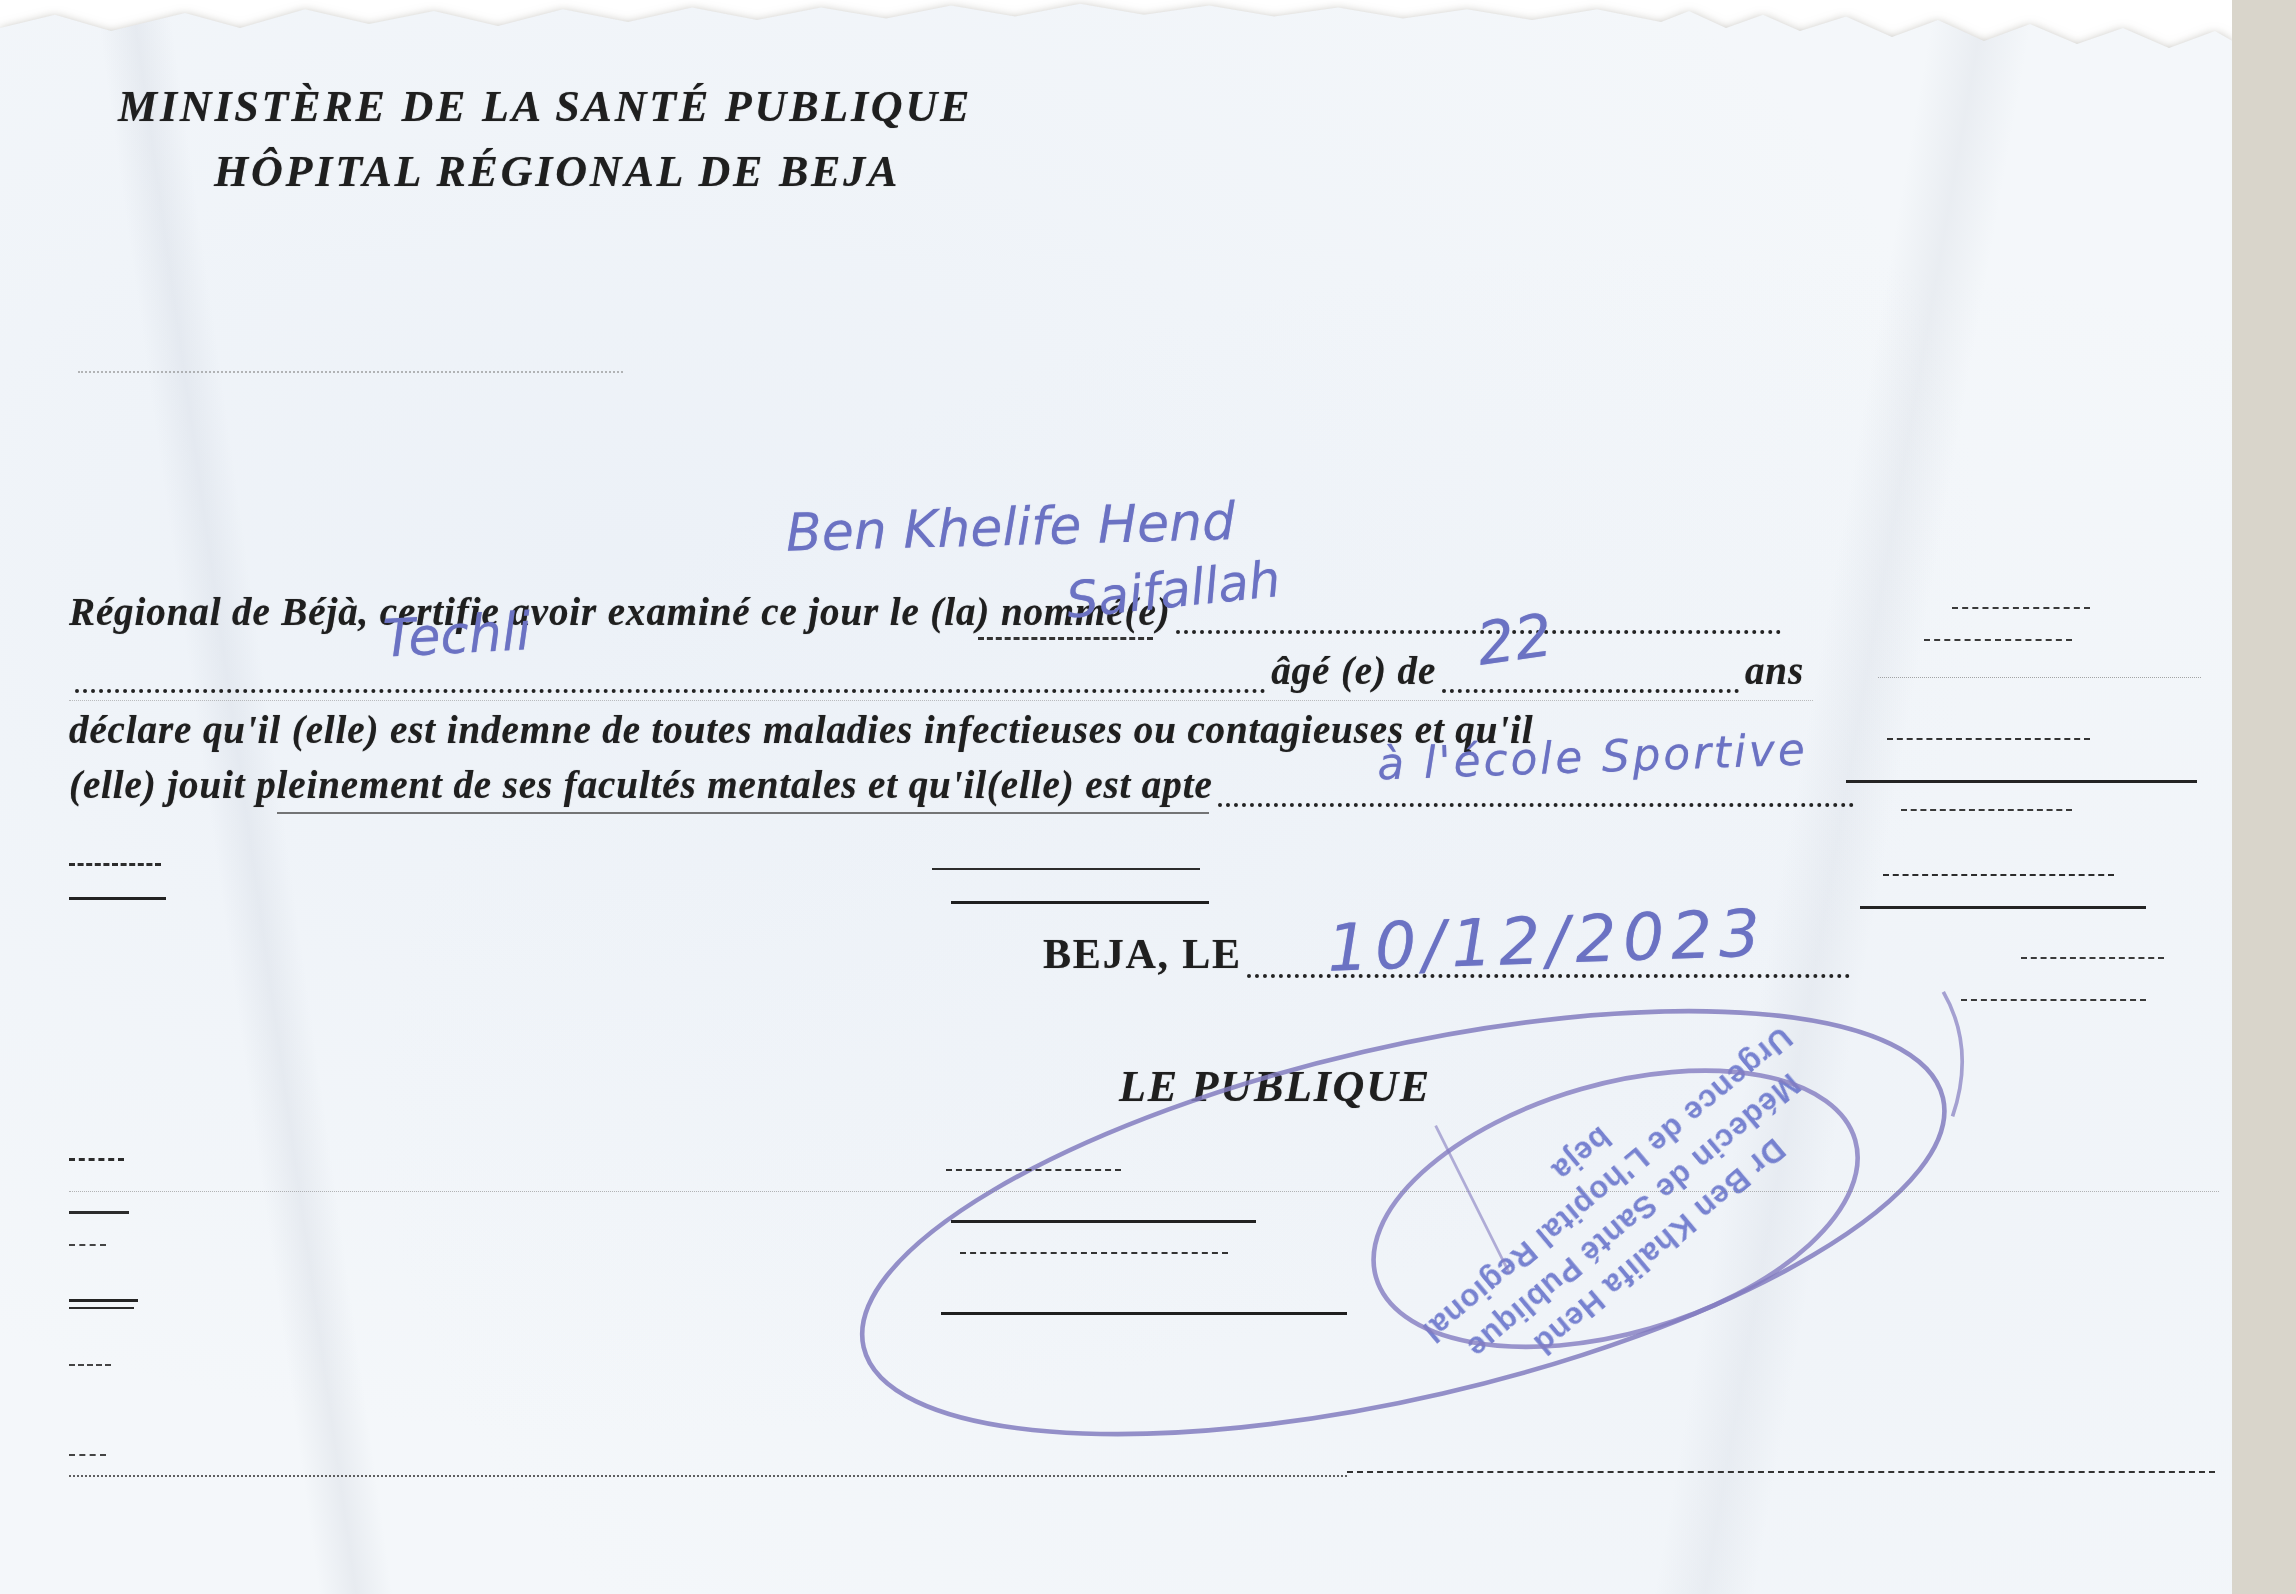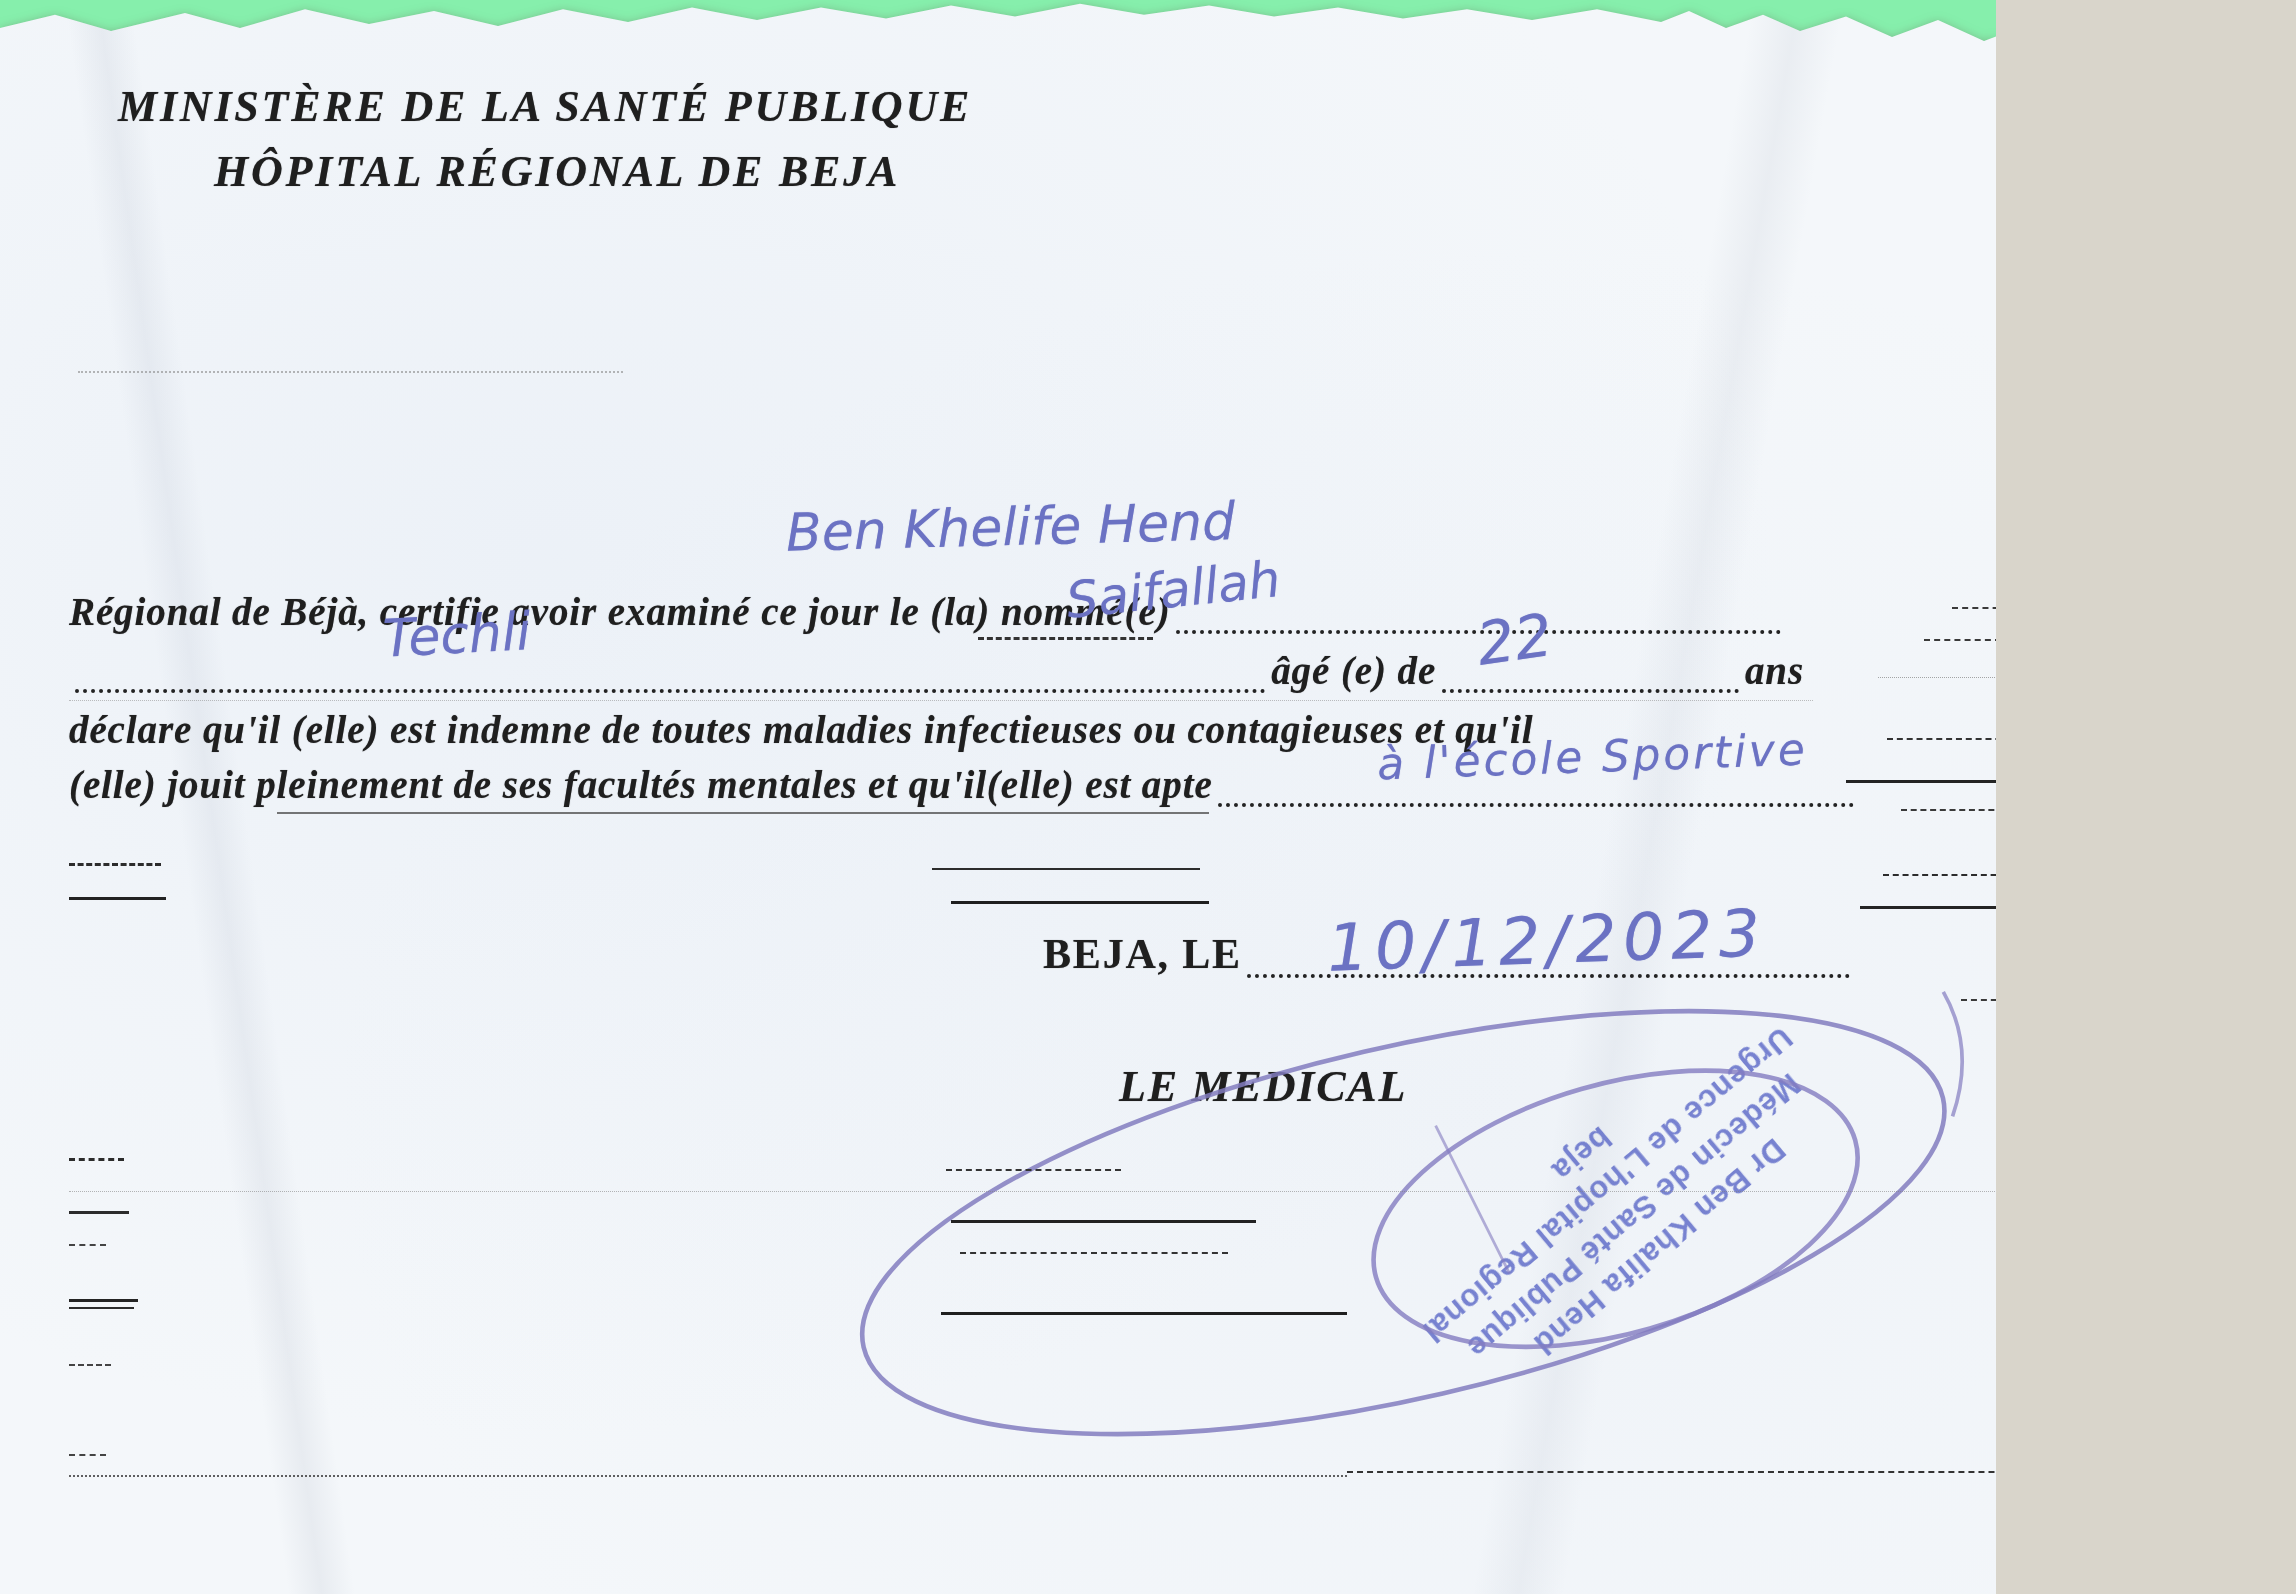--- a/index.html
+++ b/index.html
@@ -1,17 +1,17 @@
 <!DOCTYPE html>
 <html style="font-size:14.8px"><head>
 <meta charset="utf-8">
 <style>
   html,body{margin:0;padding:0;}
   body{background:#d9d5cb;font-family:"Liberation Serif",serif;}
-  .canvas{position:relative;width:1996px;height:1595px;overflow:hidden;background:#86efac;}
+  .canvas{position:relative;width:2232px;height:1595px;overflow:hidden;background:#ffffff;}
   .paper-wrap{position:absolute;inset:0;filter:drop-shadow(0 3.7px 5.5px rgba(100,95,80,.55));}
   .paper{
     position:absolute;inset:0;
     background:
       radial-gradient(ellipse at 28% 35%, rgba(215,225,240,.28), transparent 60%),
       radial-gradient(ellipse at 75% 70%, rgba(220,228,240,.22), transparent 55%),
       linear-gradient(100deg, transparent 77%, rgba(140,150,170,.10) 79%, transparent 81%),
       linear-gradient(262deg, transparent 84%, rgba(140,150,170,.12) 85.5%, transparent 87%),
       #f4f7fa;
     clip-path: polygon(0px 28px,55px 14.8px,111px 31px,185px 13px,240px 28px,305px 9.2px,369px 24px,434px 11px,498px 26px,563px 9.2px,628px 22px,692px 7.4px,757px 20px,821px 7.4px,886px 18.5px,951px 5.5px,1015px 16.6px,1080px 3.7px,1144px 14.8px,1209px 5.5px,1274px 16.6px,1338px 7.4px,1403px 18.5px,1467px 9.2px,1532px 20px,1597px 9.2px,1661px 22px,1689px 11px,1726px 28px,1763px 14.8px,1800px 31px,1846px 16.6px,1892px 37px,1938px 20px,1984px 41px,2030px 24px,2077px 44px,2123px 28px,2169px 48px,2215px 31px,2252px 52px,2280px 37px,2296px 55px,2296px 1595px,0px 1595px);
@@ -72,21 +72,21 @@
   <div class="hw" style="left:383px;top:605px;font-size:52px;transform:rotate(-3deg);">Techli</div>
   <div class="hw" style="left:1477px;top:605px;font-size:59px;transform:rotate(-8deg);">22</div>
   <div class="hw" style="left:1377px;top:731px;font-size:44px;transform:rotate(-2deg);letter-spacing:2.8px;">à l'école Sportive</div>
   <div class="hw" style="left:1327px;top:903px;font-size:65px;transform:rotate(-2deg);letter-spacing:6.5px;">10/12/2023</div>
 
   <div class="bodyline printed" style="left:1043px;top:930px;width:812px;font-style:normal;font-size:42px;letter-spacing:1.8px;">
     <span class="w">BEJA, LE</span>
     <span class="leader"></span>
   </div>
 
-  <div class="hdr printed" style="left:1119px;top:1061px;font-size:44px;letter-spacing:1.8px;">LE MEDICAL</div>
+  <div class="hdr printed" style="left:1119px;top:1061px;font-size:44px;letter-spacing:1.8px;">LE PUBLIQUE</div>
 
   <div class="stamp">
     <div>Dr Ben Khalifa Hend</div>
     <div>Médecin de Santé Publique</div>
     <div>Urgence de L'hopital Regional</div>
     <div>beja</div>
   </div>
 
   <svg class="sig-svg" width="1200" height="480" viewBox="0 0 1300 520">
     <ellipse cx="620" cy="265" rx="600" ry="190" transform="rotate(-13 620 265)" fill="none" stroke="#837cc0" stroke-width="5" stroke-opacity="0.85"></ellipse>

